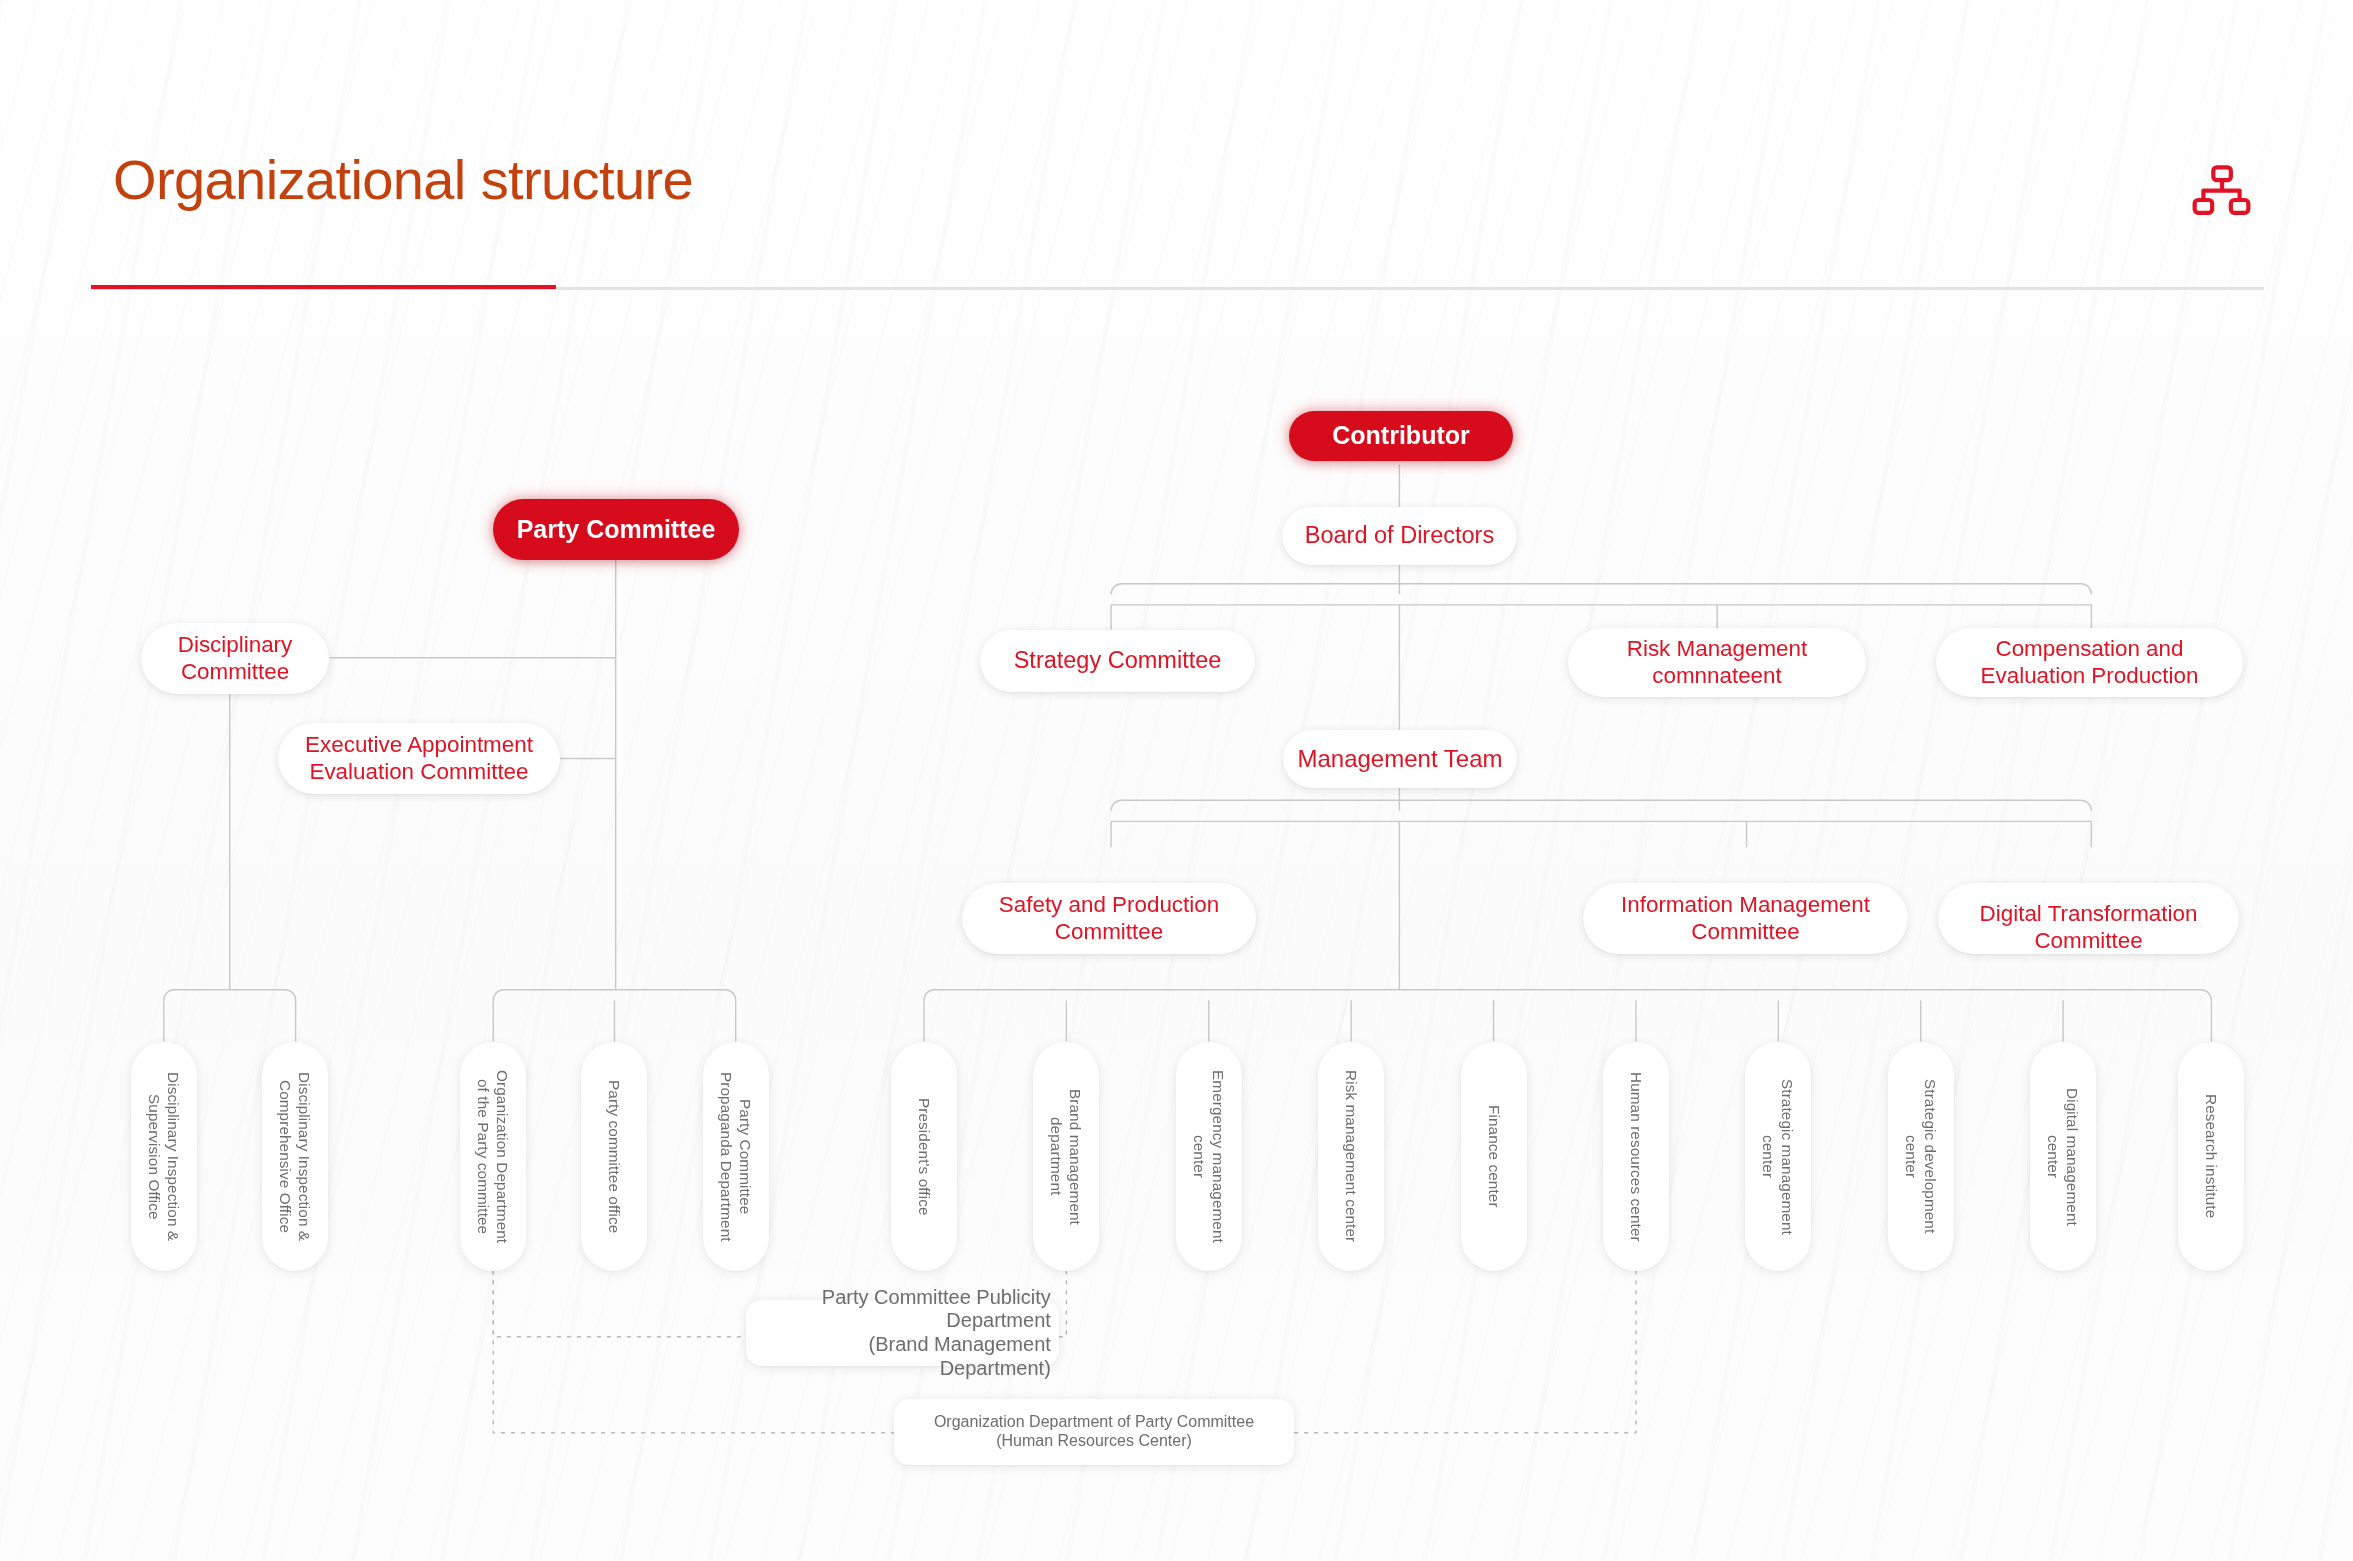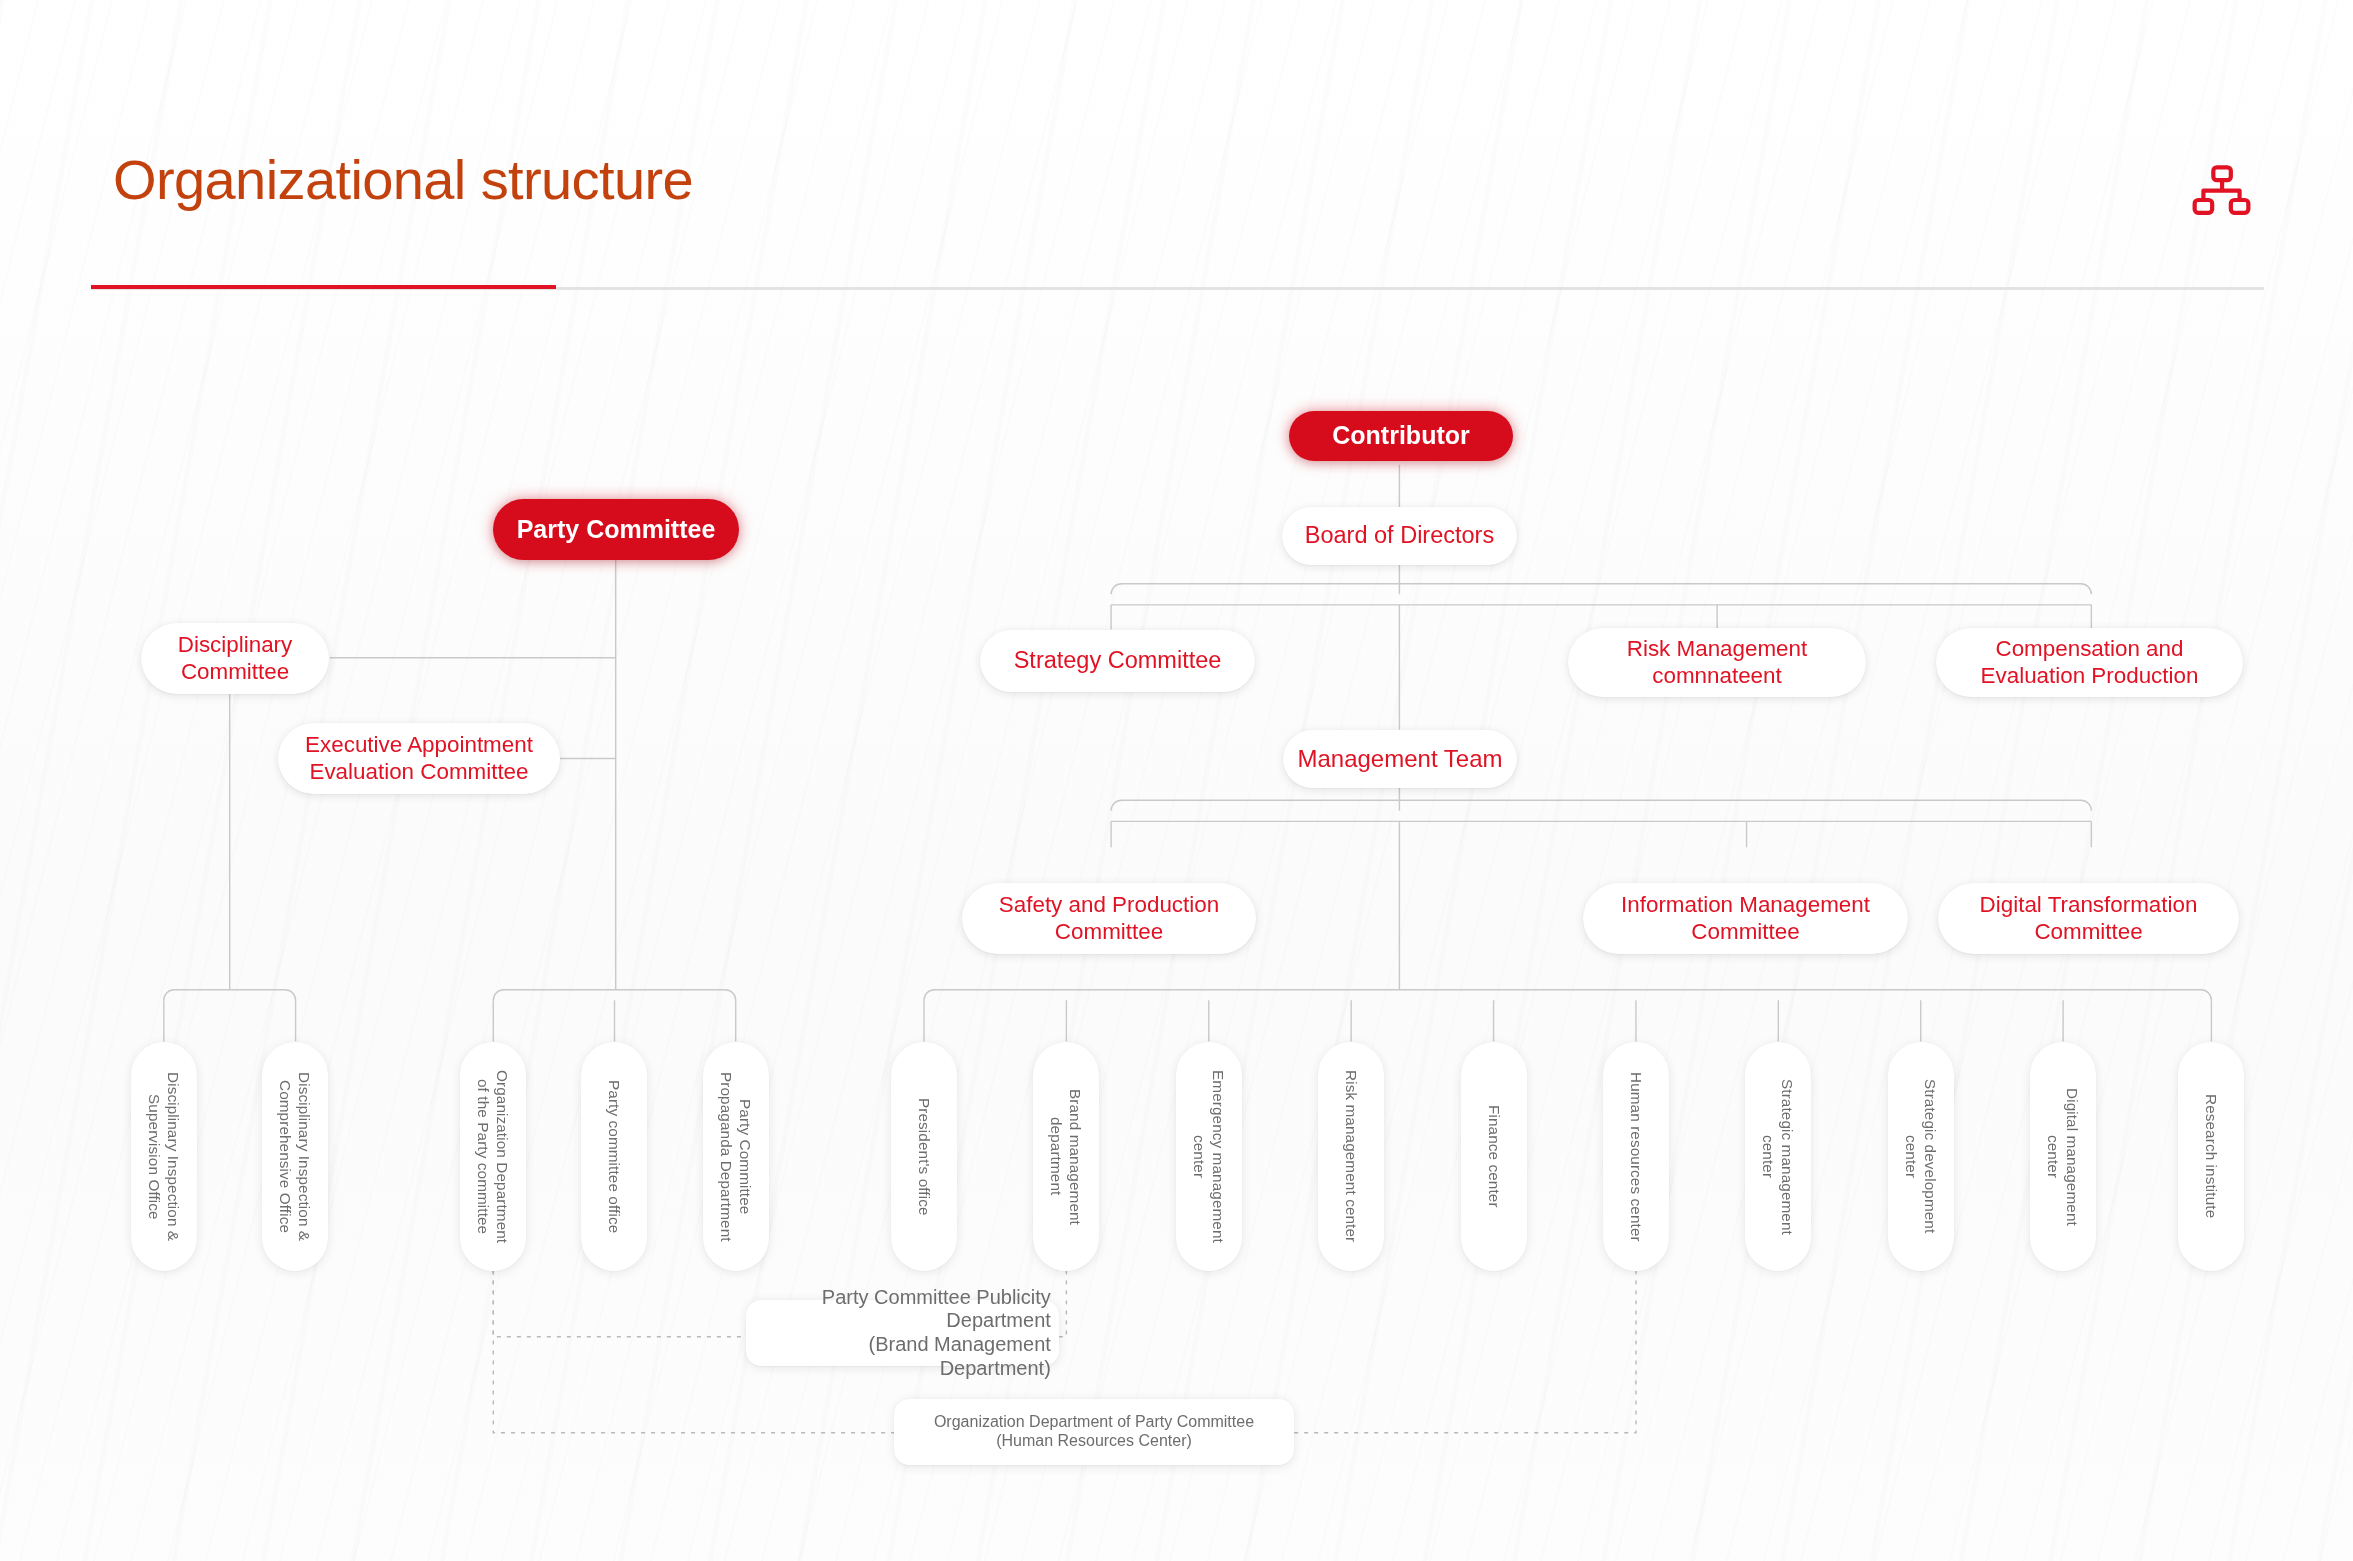--- a/index.html
+++ b/index.html
@@ -197,21 +197,21 @@
 <div class="node" style="left:962px; top:883px; width:294px; height:71px; font-size:22.4px; white-space:pre-line;">
   <span>Safety and Production
 Committee</span>
 </div>
 
 <div class="node" style="left:1583px; top:883px; width:325px; height:71px; font-size:22.4px; white-space:pre-line;">
   <span>Information Management
 Committee</span>
 </div>
 
-<div class="node" style="left:1938px; top:883px; width:301px; height:71px; font-size:22.4px; white-space:pre-line;">
+<div class="node" style="left:1938px; top:883px; width:301px; height:71px; font-size:22.4px; white-space:pre-line;align-items:flex-end;">
   <span>Digital Transformation
 Committee</span>
 </div>
 
 <div id="departments">
     <div class="node dept" style="left: 131px; top: 1042px; width: 66px; height: 229px; font-size: 15.3px; padding: 10.6px 0px;">
       <span class="vlabel">Disciplinary Inspection &amp;
 Supervision Office</span>
     </div>
     <div class="node dept" style="left: 262px; top: 1042px; width: 66px; height: 229px; font-size: 15.3px; padding: 10.6px 0px;">

